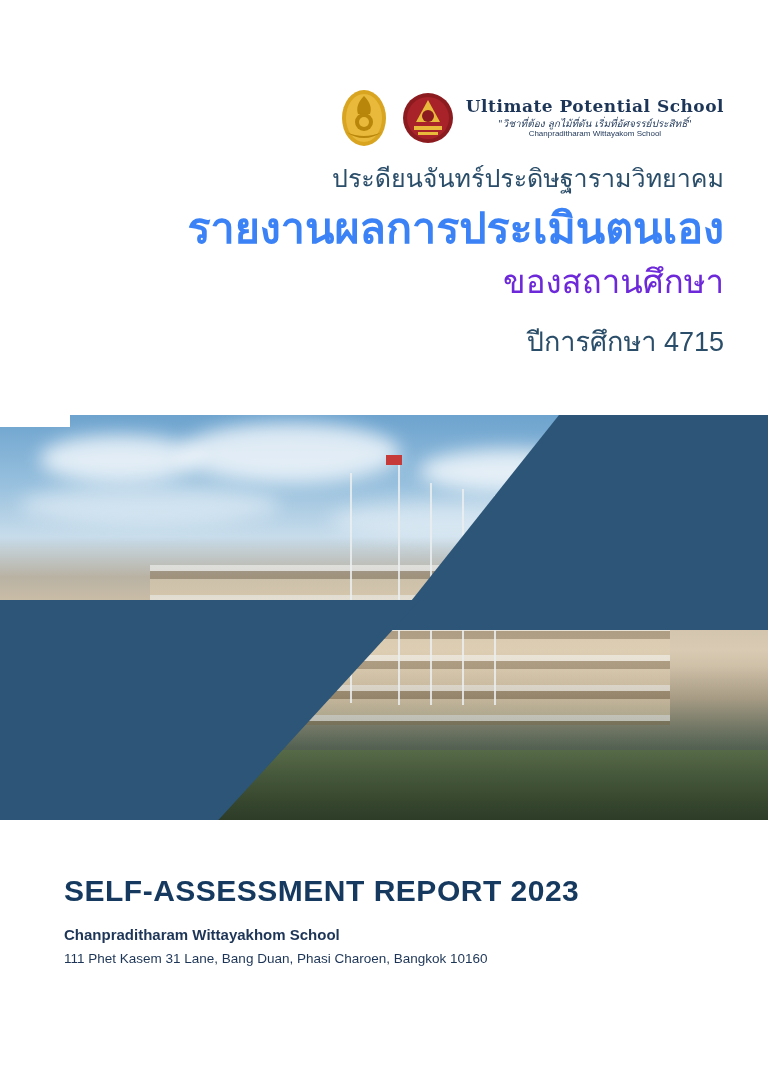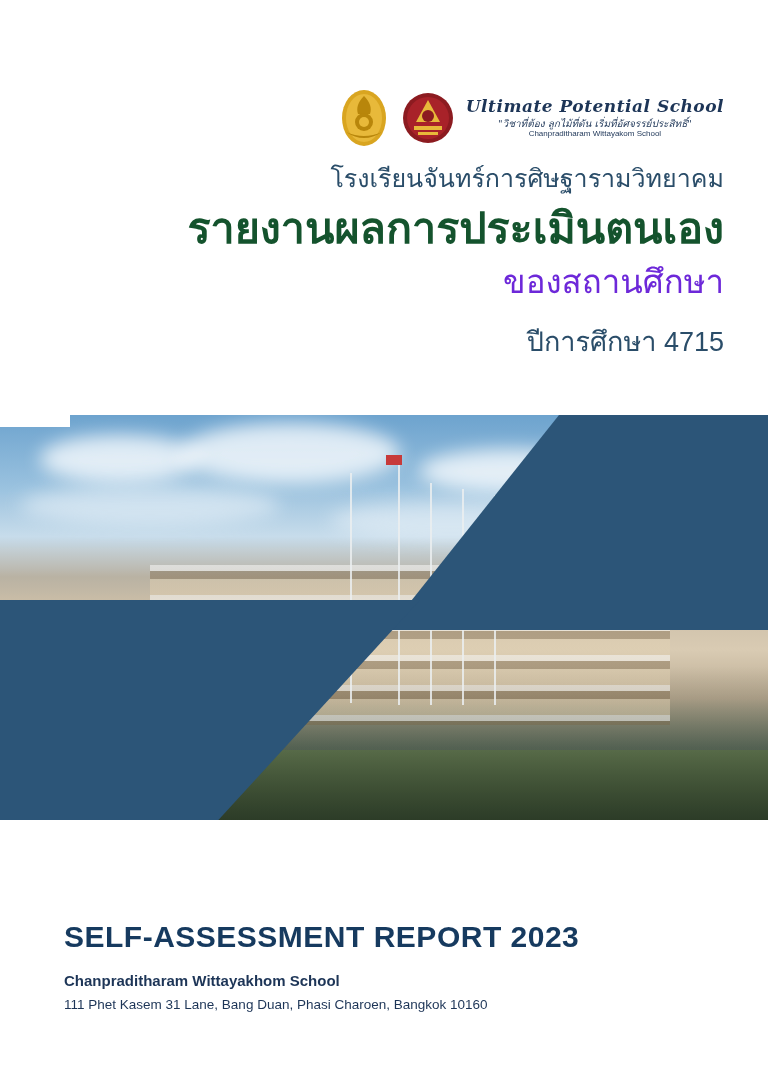--- a/index.html
+++ b/index.html
@@ -37,21 +37,20 @@
   .brand-text {
     display: flex;
     flex-direction: column;
     align-items: center;
     justify-content: center;
     line-height: 1.1;
     margin-left: 2px;
   }
   .brand-line1 {
     font-family: "DejaVu Serif", serif;
-    font-style: italic;
     font-weight: bold;
     font-size: 17px;
     color: #1d3557;
     letter-spacing: 0.5px;
   }
   .brand-line2 {
     font-family: "DejaVu Serif", serif;
     font-style: italic;
     font-size: 10px;
     color: #1d3557;
@@ -73,21 +72,21 @@
   }
   .school-name {
     font-size: 25px;
     color: #2a4d69;
     margin: 0 0 6px 0;
     font-weight: normal;
   }
   .main-title {
     font-size: 43px;
     font-weight: bold;
-    color: #14532d;
+    color: #3b82f6;
     margin: 0;
     line-height: 1.15;
   }
   .sub-title {
     font-size: 33px;
     color: #6d28d9;
     margin: 2px 0 0 0;
     font-weight: normal;
   }
   .year-title {
@@ -187,21 +186,21 @@
     position: absolute;
     left: 0; top: 0;
     width: 70px; height: 12px;
     background: #ffffff;
   }
 
   
   .footer {
     position: absolute;
     left: 64px;
-    top: 920px;
+    top: 874px;
     color: #1d3557;
   }
   .footer-title {
     font-size: 30px;
     font-weight: bold;
     letter-spacing: 0.5px;
     color: #163a5f;
     margin: 0 0 18px 0;
   }
   .footer-line {
@@ -246,21 +245,21 @@
     </div>
 
     <div class="brand-text">
       <div class="brand-line1">Ultimate Potential School</div>
       <div class="brand-line2">"วิชาที่ต้อง ลูกไม้ที่ดัน เริ่มที่อัศจรรย์ประสิทธิ์"</div>
       <div class="brand-line3">Chanpraditharam Wittayakom School</div>
     </div>
   </div>
 
   <div class="title-block">
-    <p class="school-name">โรงเรียนจันทร์การศิษฐารามวิทยาคม</p>
+    <p class="school-name">ประดียนจันทร์ประดิษฐารามวิทยาคม</p>
     <h1 class="main-title">รายงานผลการประเมินตนเอง</h1>
     <p class="sub-title">ของสถานศึกษา</p>
     <p class="year-title">ปีการศึกษา 4715</p>
   </div>
 
   <div class="band">
     <div class="photo">
       <div class="cloud" style="left:40px; top:20px; width:160px; height:48px;"></div>
       <div class="cloud" style="left:180px; top:8px; width:220px; height:60px;"></div>
       <div class="cloud" style="left:420px; top:34px; width:180px; height:44px;"></div>

